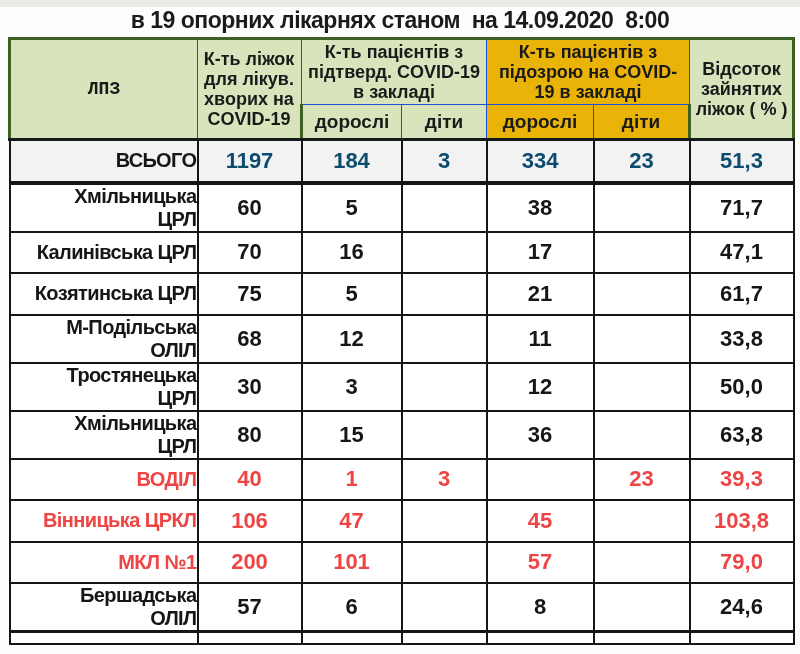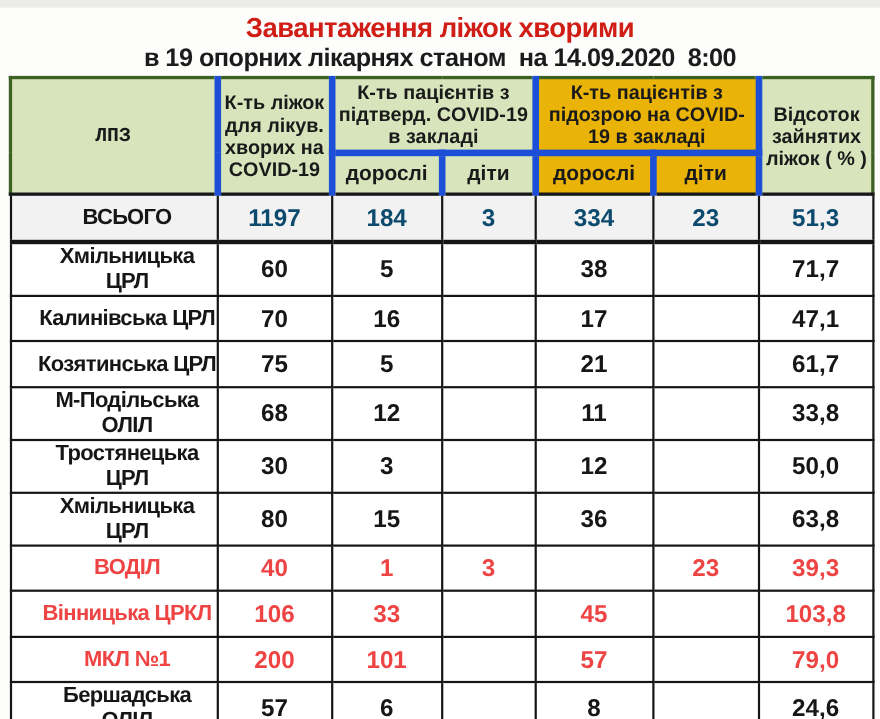--- a/index.html
+++ b/index.html
@@ -48,21 +48,21 @@
   col.c-lpz { width: 188px; }
   col.c-beds { width: 104px; }
   col.c-ca { width: 100px; }
   col.c-cc { width: 85px; }
   col.c-sa { width: 107px; }
   col.c-sc { width: 96px; }
   col.c-pct { width: 104px; }
 
   thead th {
     background: #d8e4bc;
-    border: 6px solid #1d4ed8;
+    border: 1px solid #1d4ed8;
     font-weight: bold;
     color: #1a1a1a;
     padding: 1px 2px;
     vertical-align: middle;
     text-align: center;
     line-height: 1.12;
   }
   thead th.yellow { background: #eab308; }
   thead tr.grp th { height: 62px; font-size: 18px; }
   thead tr.sub th { height: 31px; font-size: 19px; }
@@ -80,40 +80,39 @@
     height: 39.5px;
     background: #ffffff;
     font-weight: bold;
     font-size: 22px;
     color: #161616;
     text-align: center;
     vertical-align: middle;
     padding: 0;
   }
   tbody td.lbl {
-    text-align: center;
+    text-align: right;
     padding-left: 24px;
     font-size: 20px;
     letter-spacing: -0.6px;
   }
   tbody tr.total td {
     background: #f2f2f2;
     border-bottom-width: 4px;
   }
   tbody tr.total td.num { color: #0c4a6e; }
   tbody tr.red td { color: #ef4444; }
   tbody tr.cut td { height: 10px; border-top-width: 3px; }
 </style>
 </head>
 <body>
 
 <div class="page">
   <div class="top-strip"></div>
 
-  <div class="title">Завантаження ліжок хворими</div>
   <div class="subtitle">в 19 опорних лікарнях станом  на 14.09.2020  8:00</div>
 
   <table class="beds">
     <colgroup>
       <col class="c-lpz">
         <col class="c-beds">
         <col class="c-ca">
         <col class="c-cc">
         <col class="c-sa">
         <col class="c-sc">
@@ -203,21 +202,21 @@
         <td>40</td>
         <td>1</td>
         <td>3</td>
         <td></td>
         <td>23</td>
         <td>39,3</td>
       </tr>
       <tr class="red">
         <td class="lbl">Вінницька ЦРКЛ</td>
         <td>106</td>
-        <td>33</td>
+        <td>47</td>
         <td></td>
         <td>45</td>
         <td></td>
         <td>103,8</td>
       </tr>
       <tr class="red">
         <td class="lbl">МКЛ №1</td>
         <td>200</td>
         <td>101</td>
         <td></td>

